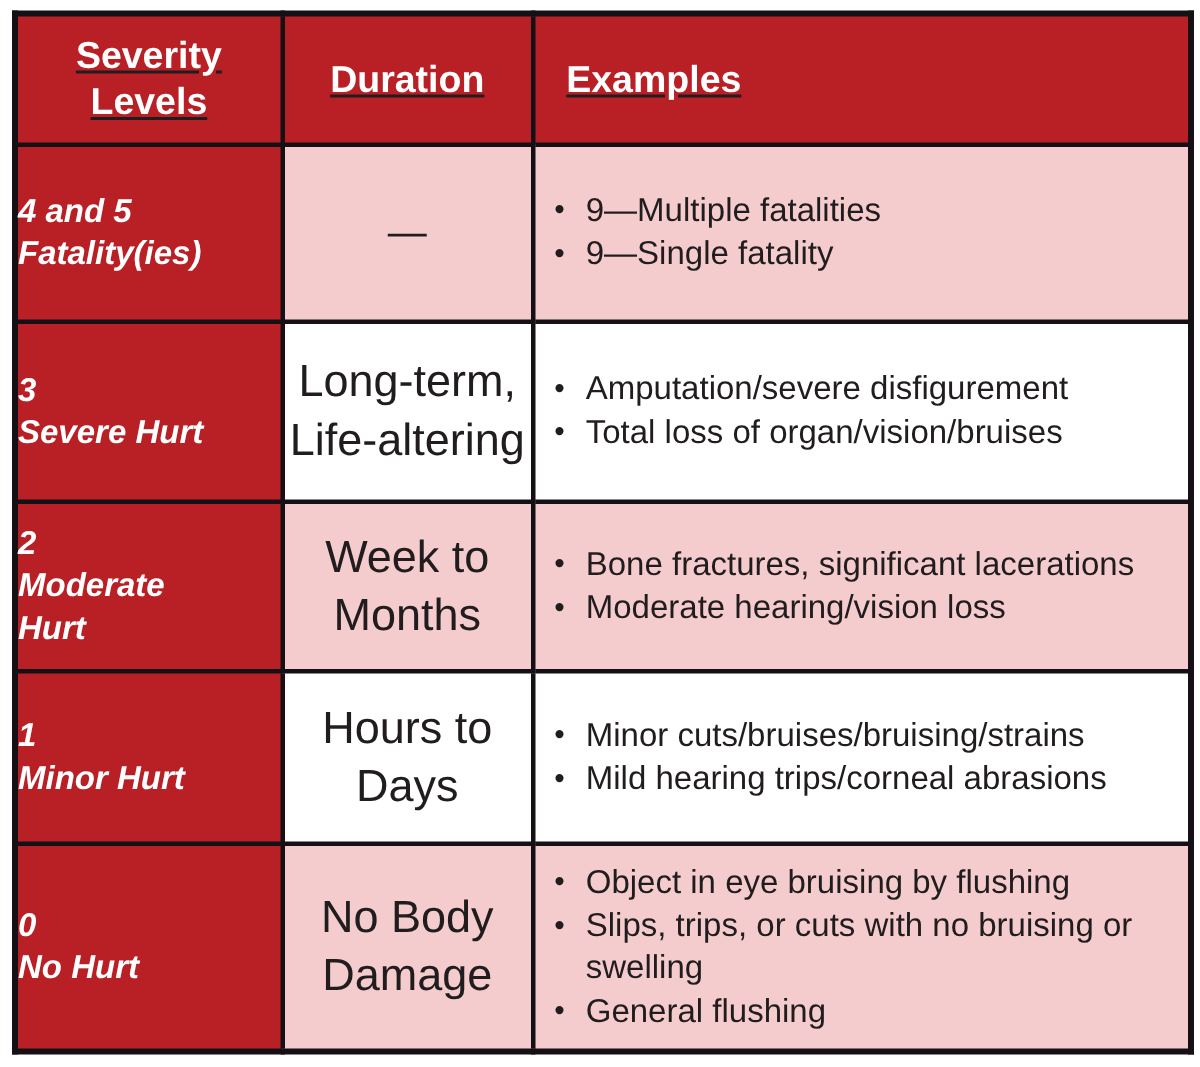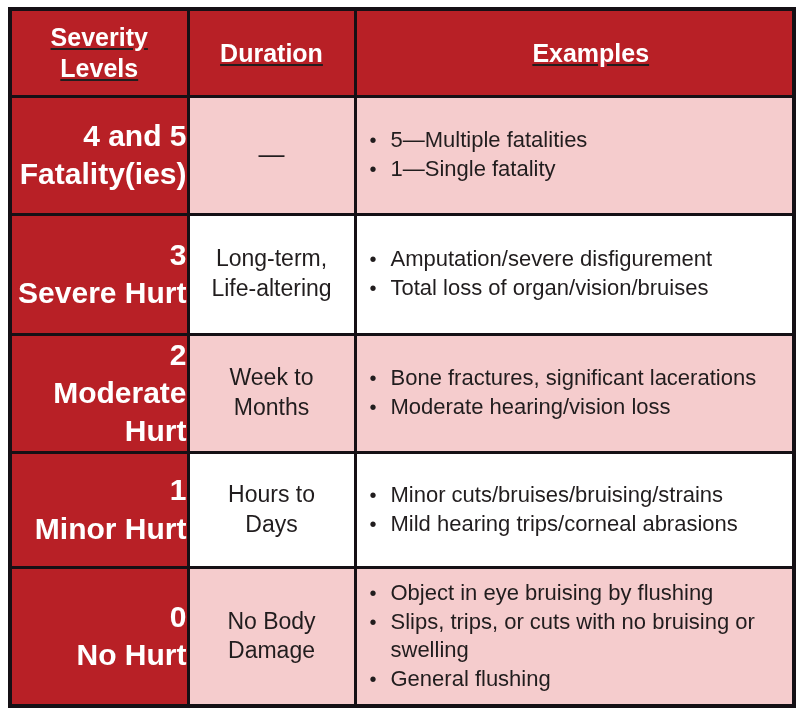--- a/index.html
+++ b/index.html
@@ -36,36 +36,37 @@
   tr.header-row th{
     background:var(--dark-red);
     color:var(--header-text);
     font-weight:bold;
     font-size:25px;
     line-height:1.22;
     text-align:center;
     white-space:pre-line;
   }
   tr.header-row th.ex-head{
-    text-align:center;
-    padding-left:33px;
+    text-align:left;
+    padding-left:21px;
   }
   
   td.sev{
     background:var(--dark-red);
     color:var(--header-text);
     font-weight:bold;
+    font-size:22px;
+    line-height:1.28;
+    text-align:left;
+    white-space:pre-line;
+    font-style:italic;
+  }
+  
+  td.dur{
     font-size:30px;
-    line-height:1.28;
-    text-align:right;
-    white-space:pre-line;
-  }
-  
-  td.dur{
-    font-size:23px;
     line-height:1.3;
     text-align:center;
     white-space:pre-line;
   }
   td.dur.dash{font-size:26px;}
   
   td.ex{padding:8px 8px 8px 13px;}
   ul.ex-list{list-style:none;}
   ul.ex-list li{
     display:flex;
@@ -108,25 +109,25 @@
   </thead>
   <tbody>
     <tr class="r0 row-pink">
       <td class="sev">4 and 5
 Fatality(ies)</td>
       <td class="dur dash">—</td>
       <td class="ex">
         <ul class="ex-list">
           <li>
               <span class="bullet">•</span>
-              <span class="ex-text">5—Multiple fatalities</span>
-            </li>
-          <li>
-              <span class="bullet">•</span>
-              <span class="ex-text">1—Single fatality</span>
+              <span class="ex-text">9—Multiple fatalities</span>
+            </li>
+          <li>
+              <span class="bullet">•</span>
+              <span class="ex-text">9—Single fatality</span>
             </li>
         </ul>
       </td>
     </tr>
     <tr class="r1 row-white">
       <td class="sev">3
 Severe Hurt</td>
       <td class="dur">Long-term,
 Life-altering</td>
       <td class="ex">

